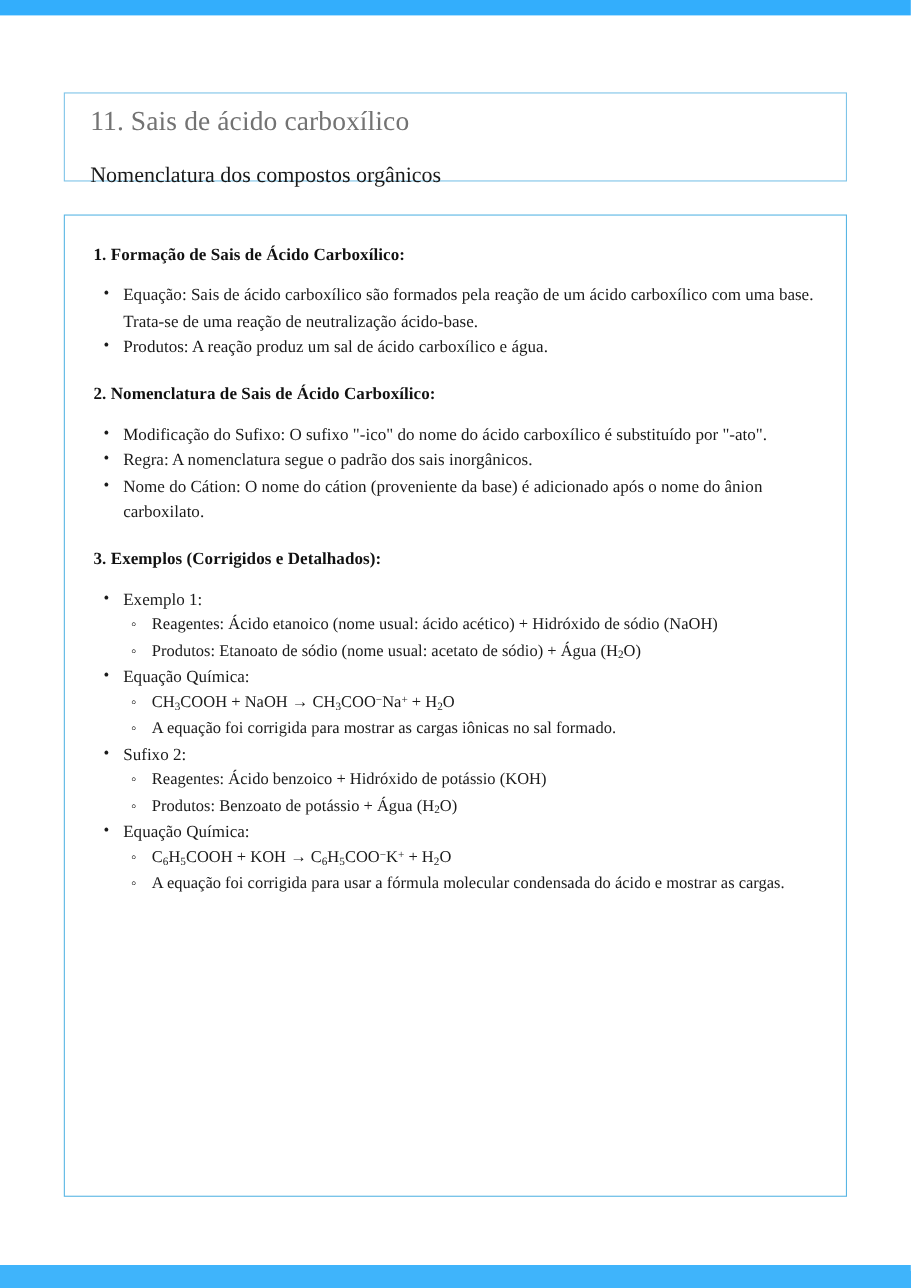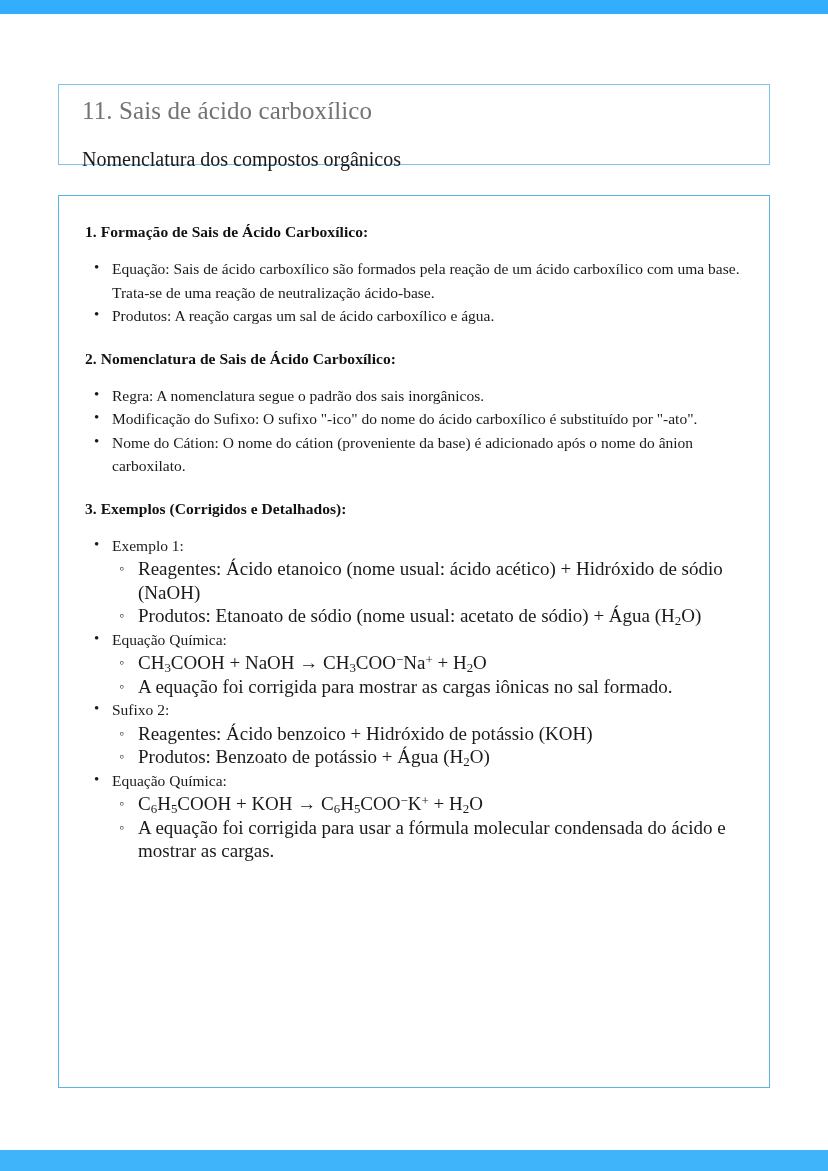--- a/index.html
+++ b/index.html
@@ -120,21 +120,21 @@
   }
 
   ul.lvl2 {
     list-style: none;
     margin: 0;
     padding: 0;
   }
   ul.lvl2 > li {
     position: relative;
     padding-left: 26px;
-    font-size: 19px;
+    font-size: 15px;
     line-height: 23.5px;
     color: #1a1a1a;
   }
   ul.lvl2 > li::before {
     content: "\25E6";
     position: absolute;
     left: 7px;
     top: 0px;
     font-size: 14px;
     color: #1a1a1a;
@@ -166,29 +166,29 @@
     <div class="title-main">11. Sais de ácido carboxílico</div>
     <div class="title-sub">Nomenclatura dos compostos orgânicos</div>
   </div>
 
   <div class="content-box">
 
     <div class="section-block">
       <div class="section-heading">1. Formação de Sais de Ácido Carboxílico:</div>
       <ul class="lvl1">
         <li><span>Equação: Sais de ácido carboxílico são formados pela reação de um ácido carboxílico com uma base. Trata-se de uma reação de neutralização ácido-base.</span></li>
-        <li><span>Produtos: A reação cargas um sal de ácido carboxílico e água.</span></li>
+        <li><span>Produtos: A reação produz um sal de ácido carboxílico e água.</span></li>
       </ul>
     </div>
 
     <div class="section-block">
       <div class="section-heading">2. Nomenclatura de Sais de Ácido Carboxílico:</div>
       <ul class="lvl1">
+        <li><span>Modificação do Sufixo: O sufixo "-ico" do nome do ácido carboxílico é substituído por "-ato".</span></li>
         <li><span>Regra: A nomenclatura segue o padrão dos sais inorgânicos.</span></li>
-        <li><span>Modificação do Sufixo: O sufixo "-ico" do nome do ácido carboxílico é substituído por "-ato".</span></li>
         <li><span>Nome do Cátion: O nome do cátion (proveniente da base) é adicionado após o nome do ânion carboxilato.</span></li>
       </ul>
     </div>
 
     <div class="section-block">
       <div class="section-heading">3. Exemplos (Corrigidos e Detalhados):</div>
 
       <ul class="lvl1">
 
         <li>

